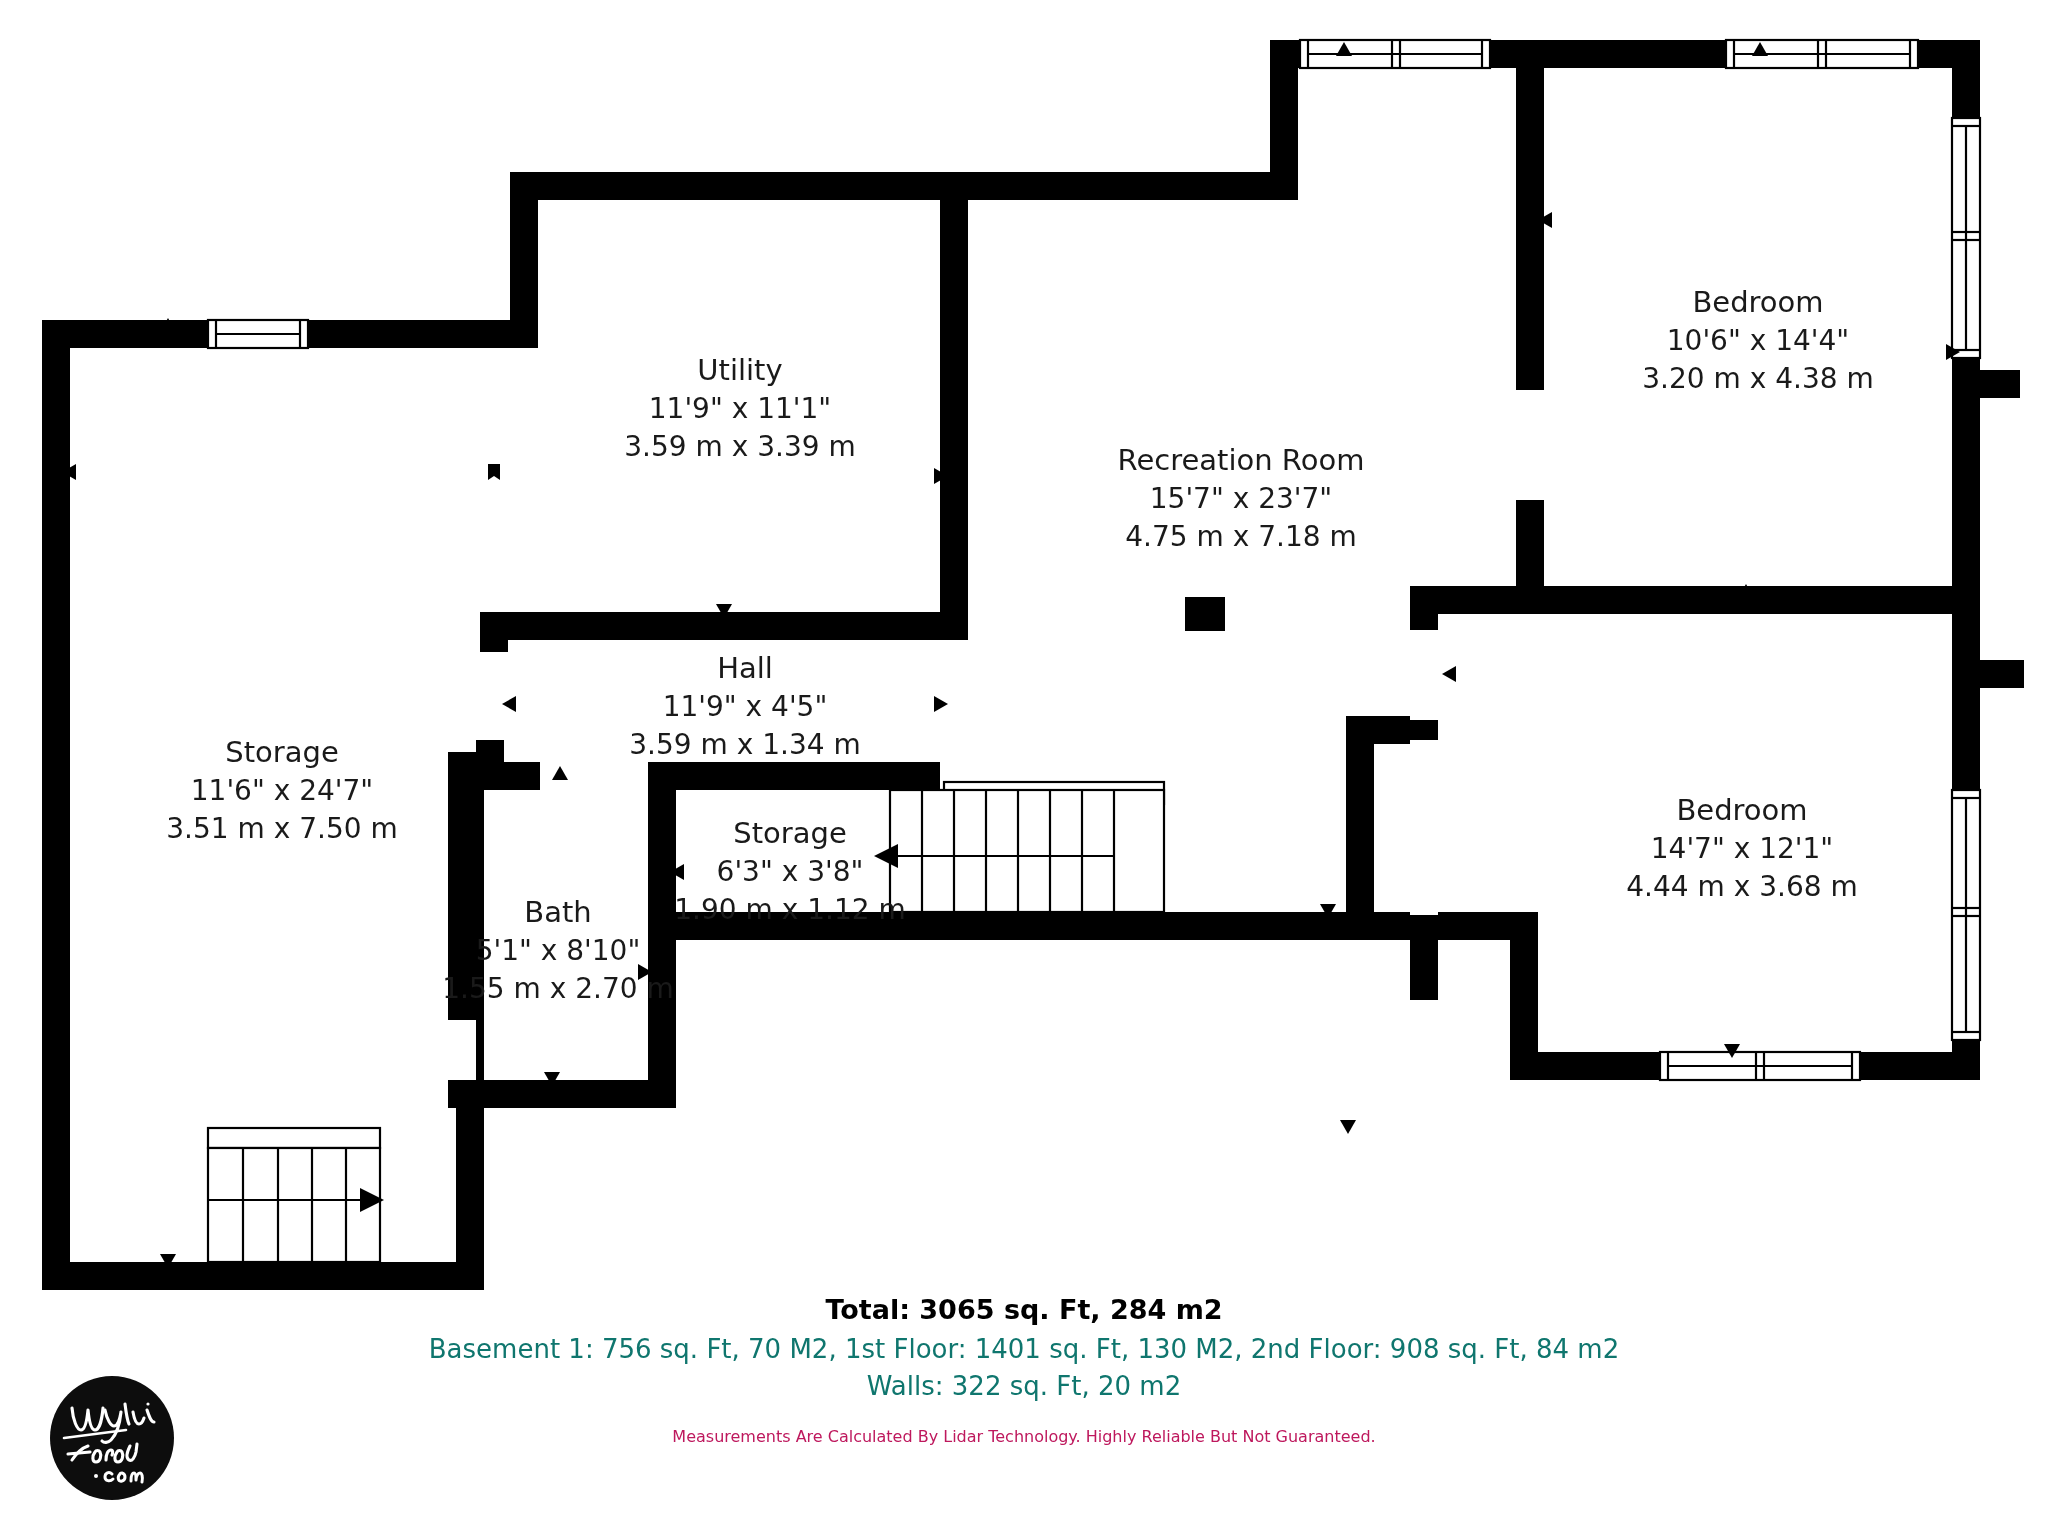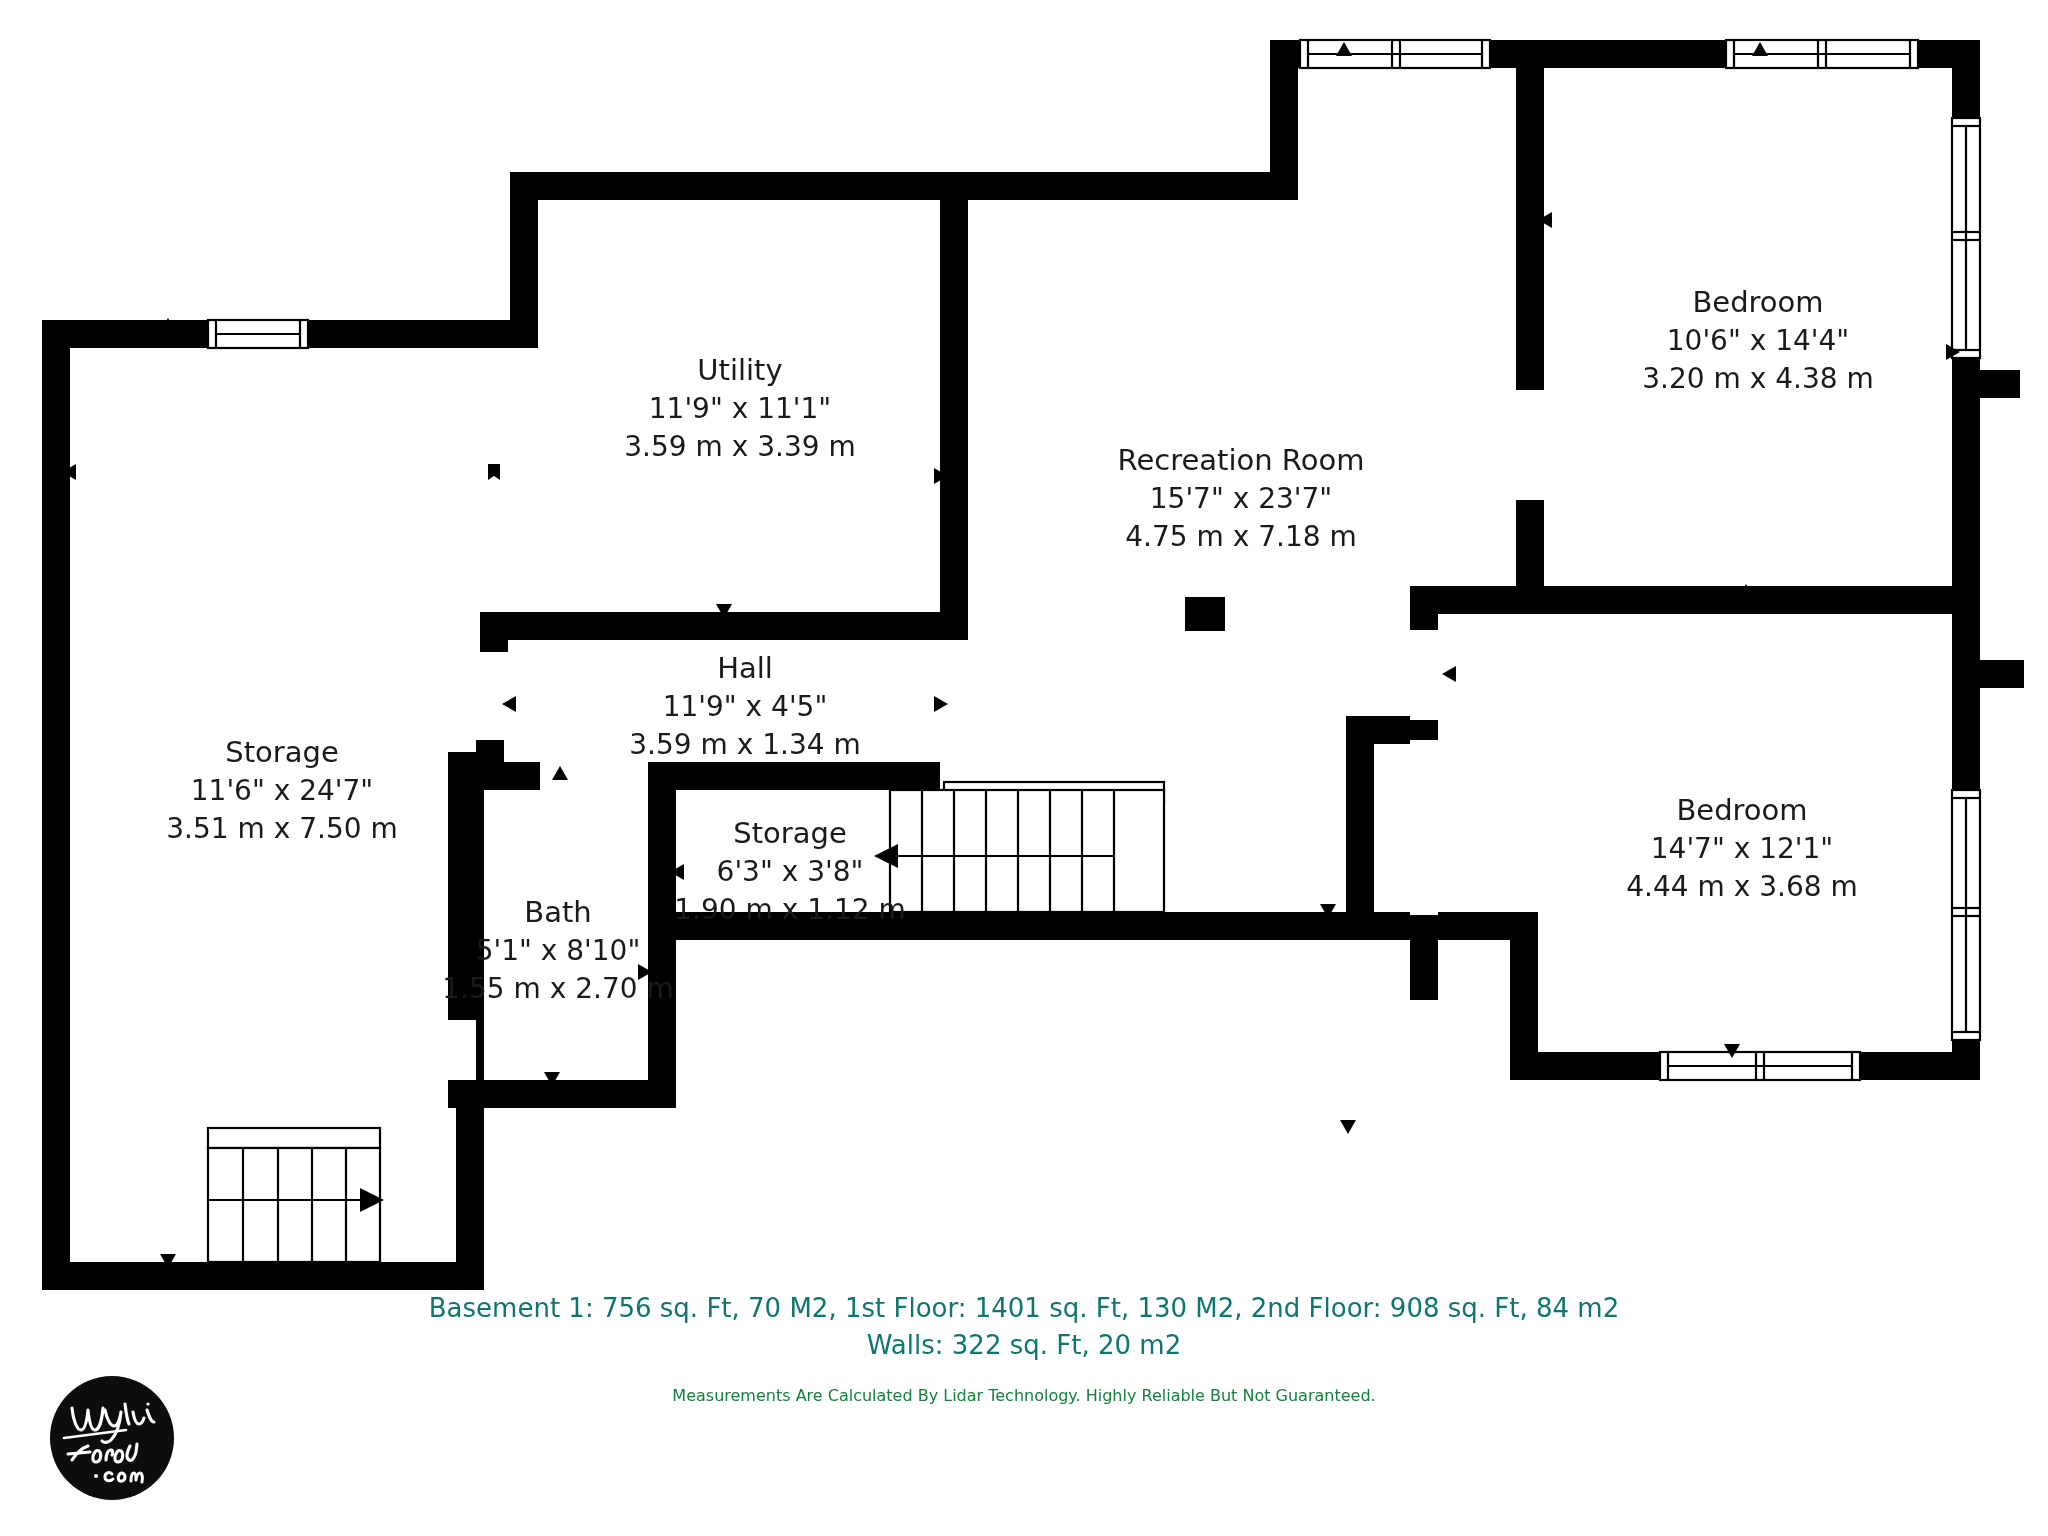--- a/index.html
+++ b/index.html
@@ -63,21 +63,21 @@
     margin: 0 0 2px 0;
   }
   .detail-line {
     font-size: 26px;
     color: #0f766e;
     line-height: 1.42;
     margin: 0;
   }
   .disclaimer {
     font-size: 16px;
-    color: #15803d;
+    color: #be185d;
     margin-top: 22px;
   }
   #logo {
     position: absolute;
     left: 42px;
     top: 1368px;
     width: 140px;
     height: 140px;
   }
 </style>
@@ -322,20 +322,21 @@
     <g class="room-label">
       <text class="room-name" x="558" y="922">Bath</text>
       <text class="room-dim" x="558" y="960">5'1" x 8'10"</text>
       <text class="room-dim" x="558" y="998">1.55 m x 2.70 m</text>
     </g>
 
   </svg>
 </div>
 
 <div id="footer">
+  <p class="total-line">Total: 3065 sq. Ft, 284 m2</p>
   <p class="detail-line">Basement 1: 756 sq. Ft, 70 M2, 1st Floor: 1401 sq. Ft, 130 M2, 2nd Floor: 908 sq. Ft, 84 m2</p>
   <p class="detail-line">Walls: 322 sq. Ft, 20 m2</p>
   <p class="disclaimer">Measurements Are Calculated By Lidar Technology. Highly Reliable But Not Guaranteed.</p>
 </div>
 
 <div id="logo">
   <svg viewBox="0 0 140 140" width="140" height="140">
     <circle cx="70" cy="70" r="62" fill="#0d0d0d"></circle>
     <g fill="none" stroke="#ffffff" stroke-width="3.1" stroke-linecap="round" stroke-linejoin="round">
       <path d="M30,40 C31,52 35,62 39,62 C43,62 45,52 46,42 C47,52 49,62 53,62 C57,62 60,52 61,40"></path>

